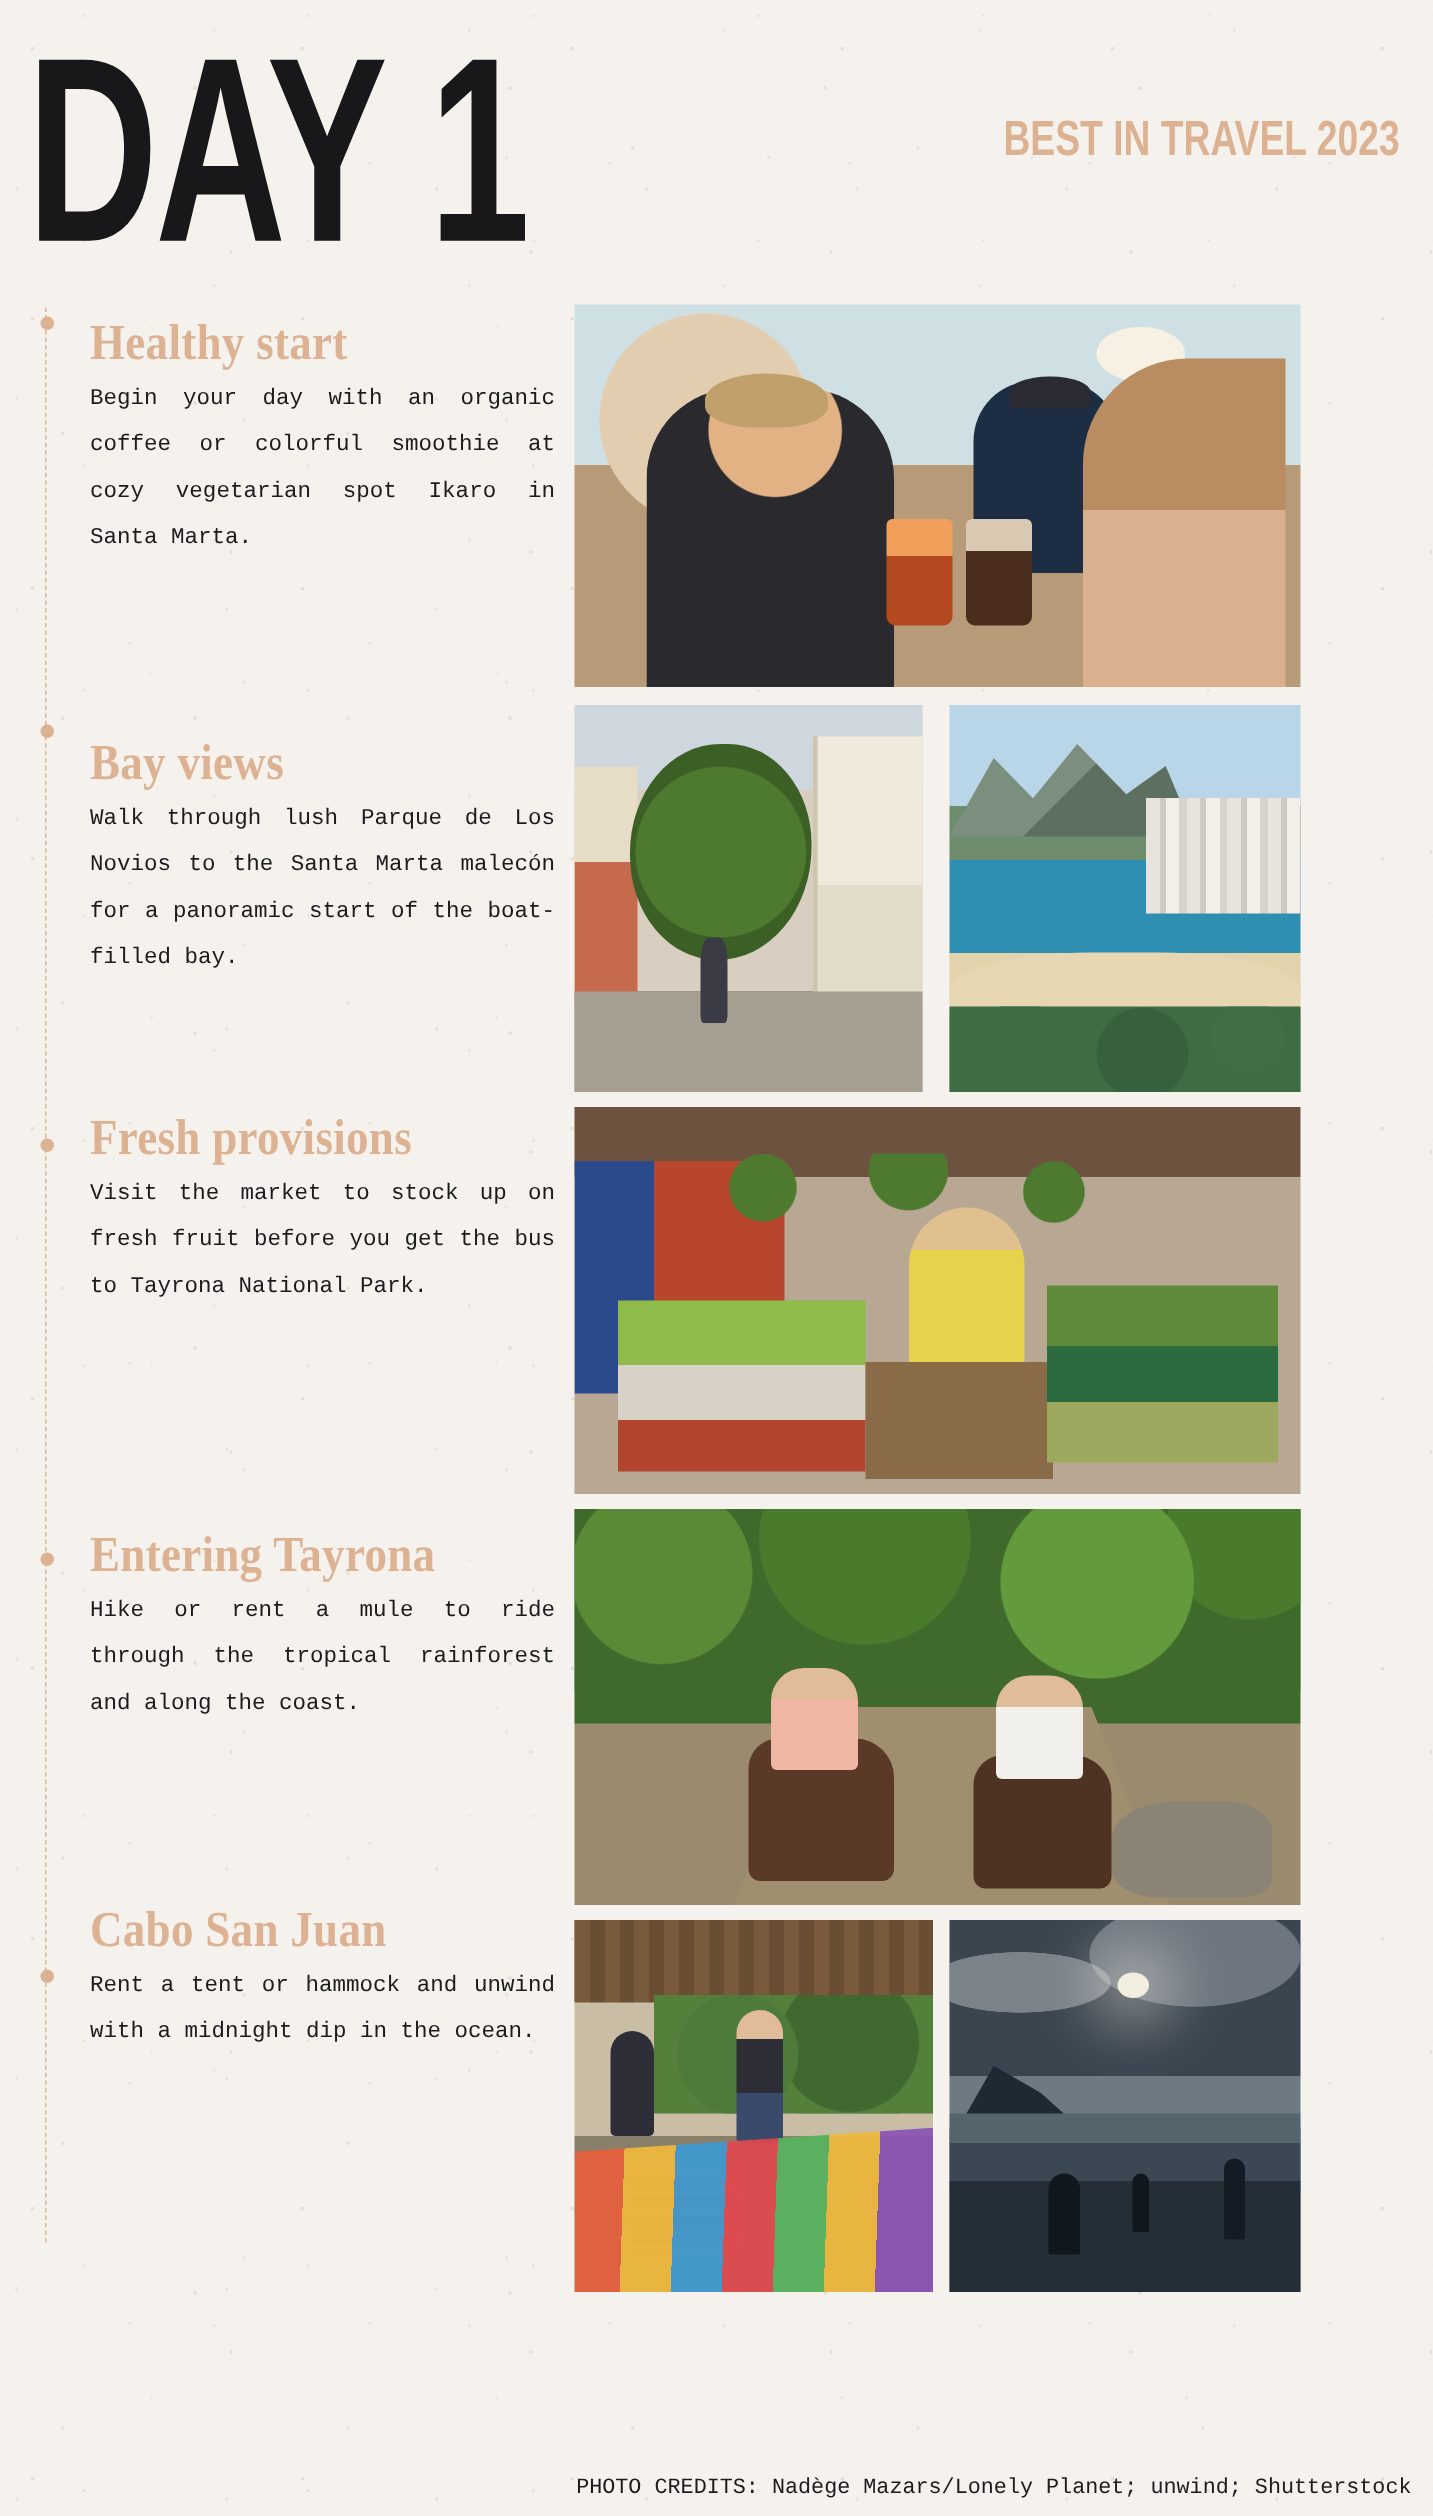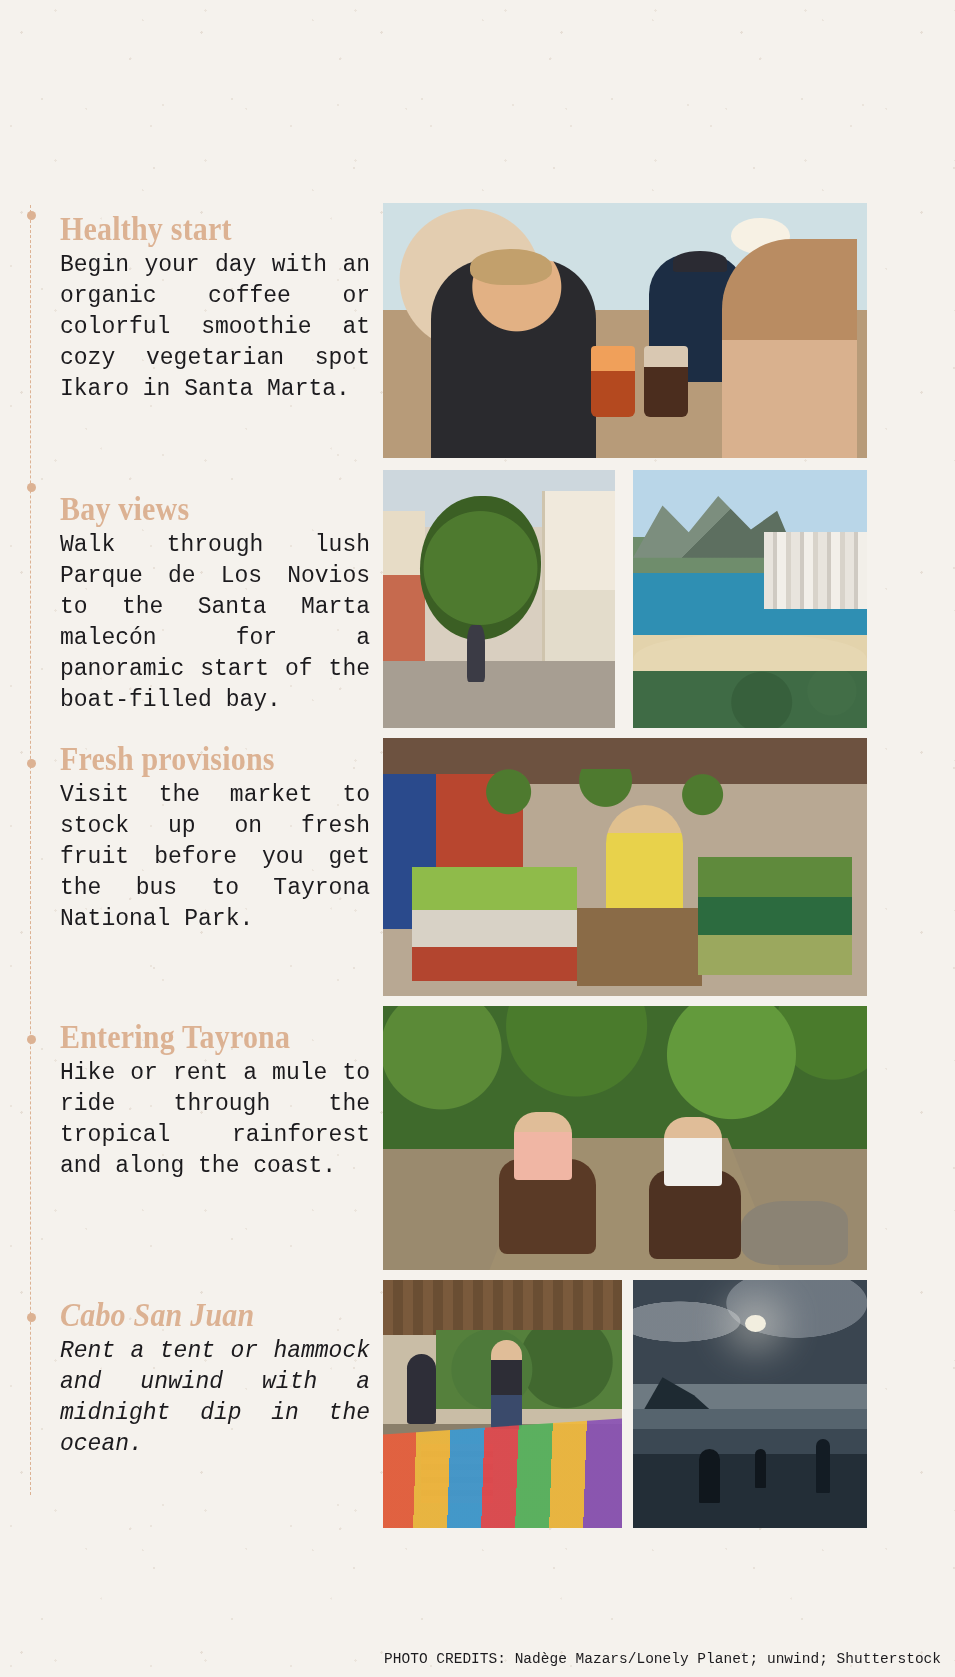--- a/index.html
+++ b/index.html
@@ -106,21 +106,21 @@
     font-weight: bold;
     color: #dcb293;
     letter-spacing: 0.2px;
     margin: 0 0 4px 0;
     transform: scaleY(1.12);
     transform-origin: left top;
     white-space: nowrap;
   }
   .sec-body {
     font-family: "Liberation Mono", monospace;
-    font-size: 23px;
+    font-size: 15px;
     line-height: 31px;
     color: #1c1b1e;
     text-align: justify;
     margin: 6px 0 0 0;
   }
 
   
   .photo {
     position: absolute;
     overflow: hidden;
@@ -380,20 +380,24 @@
     background:#131c24; border-radius:12px 12px 2px 2px;
   }
 </style>
 </head>
 <body>
 
 <div class="paper-texture"></div>
 
 <div class="page">
 
+  <div class="header">
+    <div class="day-title">DAY 1</div>
+    <div class="best-in-travel">BEST IN TRAVEL 2023</div>
+  </div>
 
   <div class="timeline">
     <div class="dot" style="top:6px;"></div>
     <div class="dot" style="top:278px;"></div>
     <div class="dot" style="top:554px;"></div>
     <div class="dot" style="top:830px;"></div>
     <div class="dot" style="top:1108px;"></div>
   </div>
 
   <div class="section" style="top:210px;">
@@ -409,21 +413,21 @@
   <div class="section" style="top:1018px;">
     <div class="sec-title">Entering Tayrona</div>
     <div class="sec-body">Hike or rent a mule to ride through the tropical rainforest and along the coast.</div>
   </div>
 
   <div class="section" style="top:740px;">
     <div class="sec-title">Fresh provisions</div>
     <div class="sec-body">Visit the market to stock up on fresh fruit before you get the bus to Tayrona National Park.</div>
   </div>
 
-  <div class="section" style="top:1296px;font-style:italic;">
+  <div class="section" style="top:1268px;">
     <div class="sec-title">Cabo San Juan</div>
     <div class="sec-body">Rent a tent or hammock and unwind with a midnight dip in the ocean.</div>
   </div>
 
   <div class="photo ph-cafe" style="left:383px; top:203px; width:484px; height:255px;">
     <div class="ph-inner">
       <div class="lamp"></div>
       <div class="man2"></div>
       <div class="cap"></div>
       <div class="man"></div>

